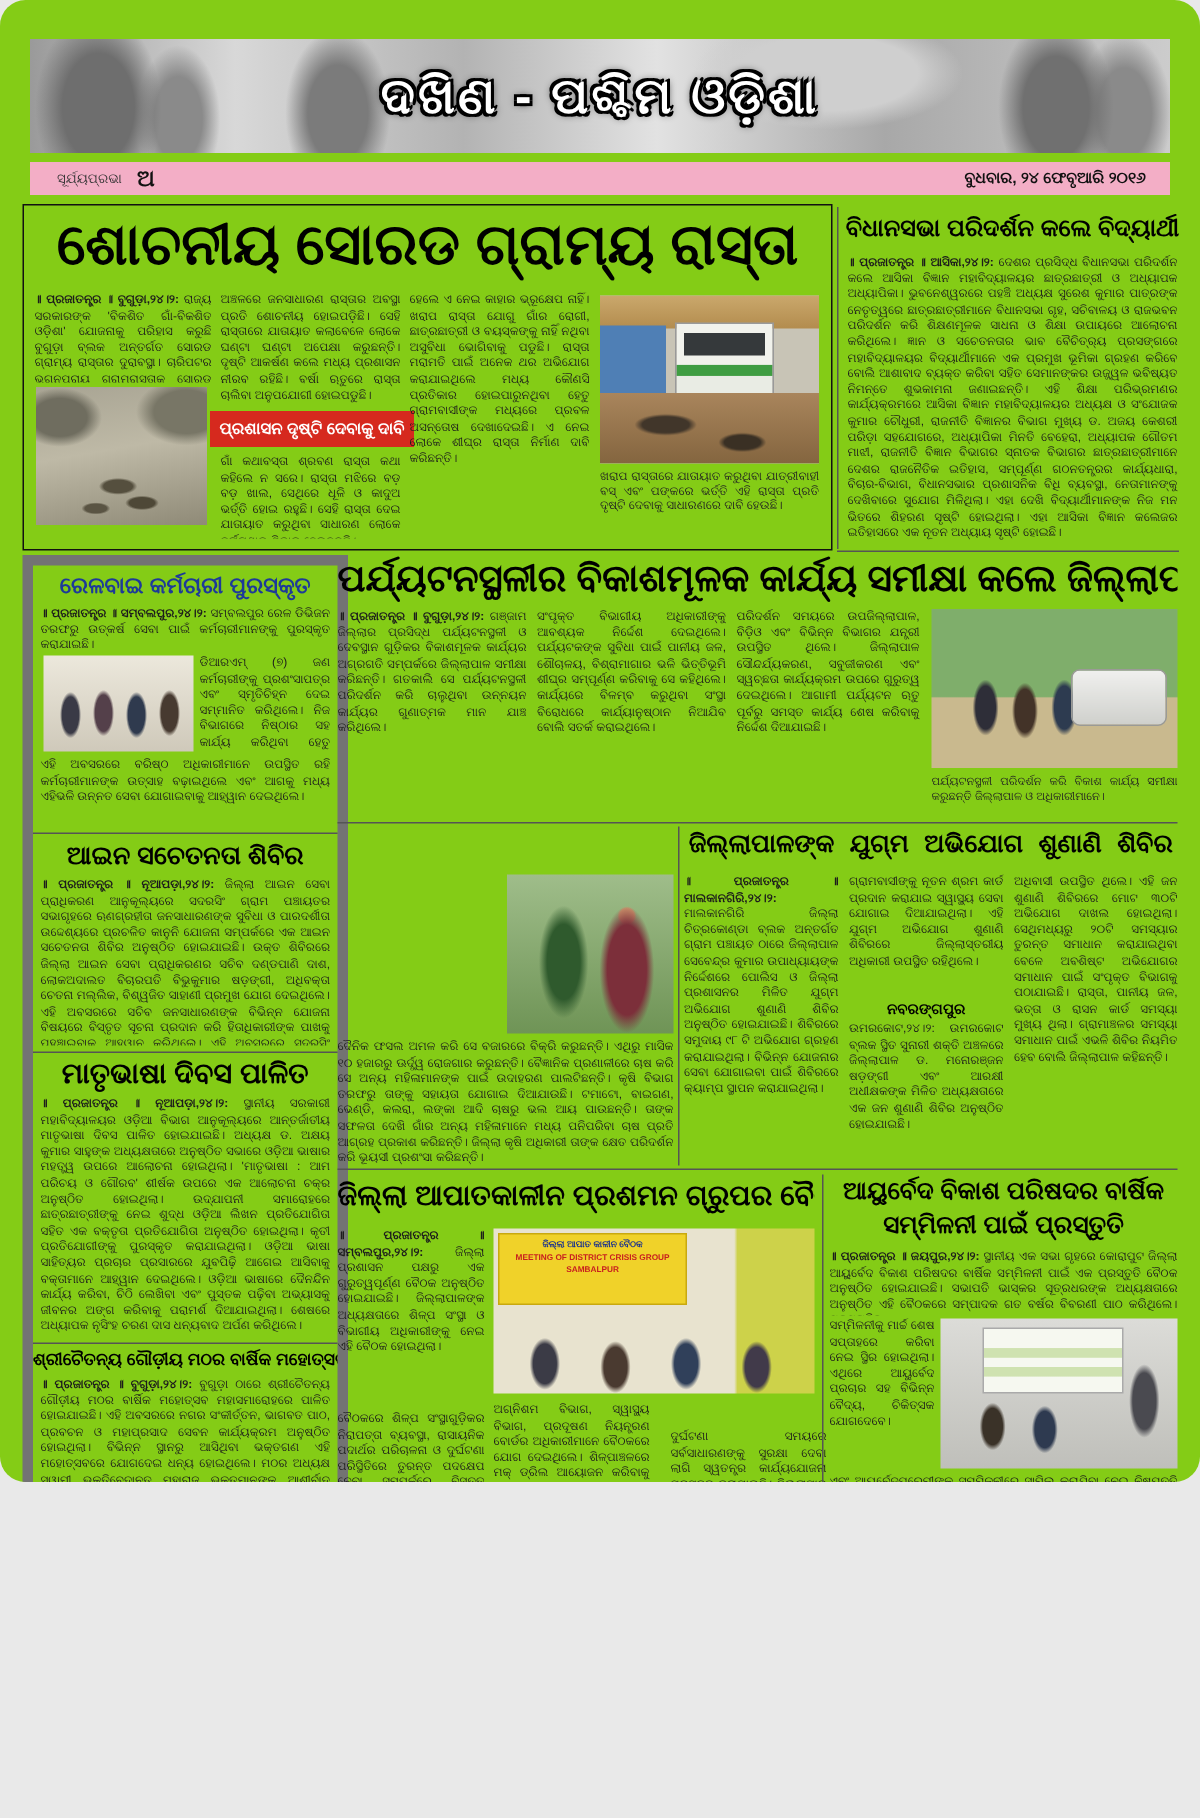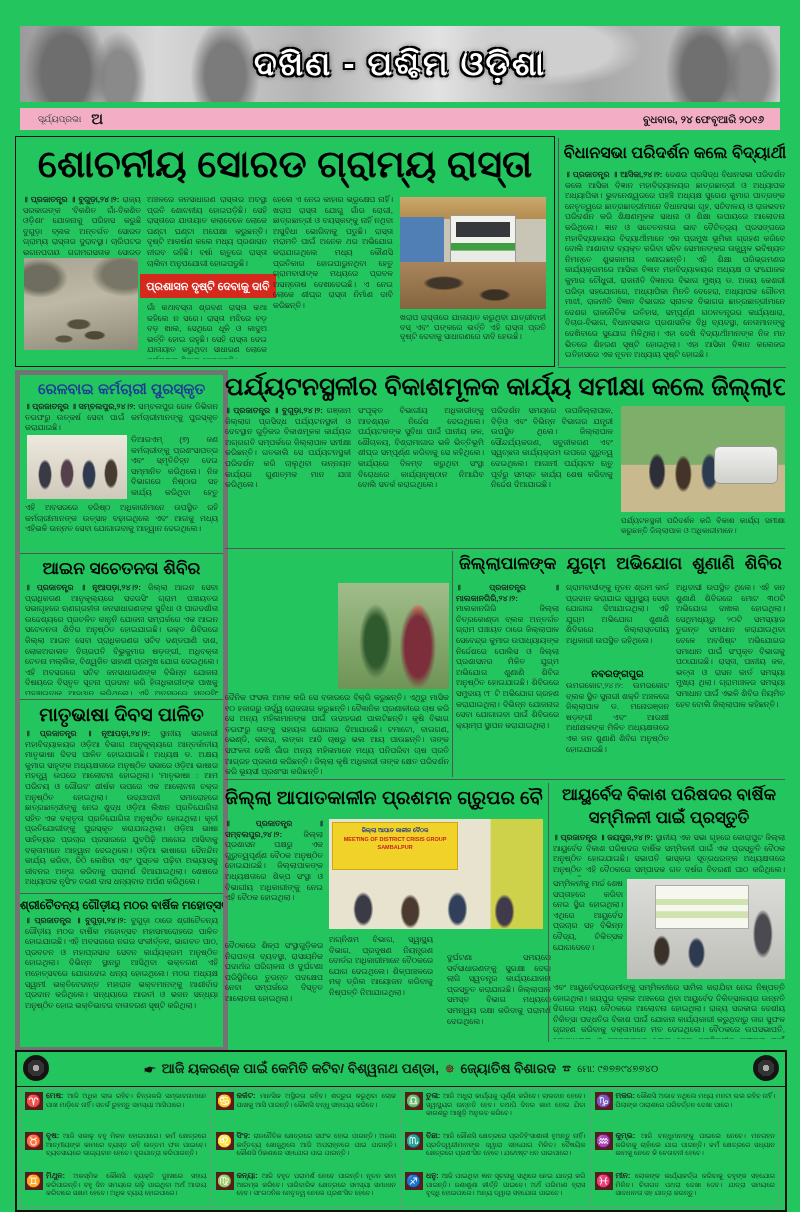--- a/index.html
+++ b/index.html
@@ -1,17 +1,17 @@
 <!DOCTYPE html>
 <html lang="or"><head>
 <meta charset="utf-8">
 <style>
   html,body{margin:0;padding:0;background:#e9e9e9;}
-  .page{position:relative;width:800px;height:1212px;background:#22c55e;margin:0 auto;
-        font-family:"Liberation Sans", sans-serif;color:#111;overflow:hidden;}
+  .page{position:relative;width:800px;height:988px;background:#84cc16;margin:0 auto;
+        font-family:"Liberation Sans", sans-serif;color:#111;overflow:hidden;border-radius:17px;}
   .abs{position:absolute;}
   .bt{font-size:8px;line-height:10.6px;text-align:justify;color:#1c1c1c;overflow:hidden;margin:0;}
   .bt b{font-weight:bold;}
   .cap{font-size:7.6px;line-height:9.6px;text-align:justify;font-weight:bold;color:#222;overflow:hidden;margin:0;}
   .hl{font-weight:bold;text-align:center;color:#000;white-space:nowrap;overflow:hidden;}
   .hlwrap{font-weight:bold;text-align:center;color:#000;overflow:hidden;}
   .banner{background:
       radial-gradient(60px 90px at 6% 60%, #6e6e6e 0 40%, transparent 70%),
       radial-gradient(40px 70px at 13% 70%, #8a8a8a 0 40%, transparent 70%),
       radial-gradient(50px 80px at 27% 65%, #7b7b7b 0 40%, transparent 70%),
@@ -82,21 +82,21 @@
 
   <div class="abs" style="left:558px;top:138px;width:228px;height:228px;border-left:1px solid #555;padding-left:0;">
     <div class="hl" style="position:absolute;left:4px;right:0;top:2px;height:26px;line-height:26px;font-size:16px;">ବିଧାନସଭା ପରିଦର୍ଶନ କଲେ ବିଦ୍ୟାର୍ଥୀ</div>
     <p class="bt abs" style="left:6px;top:32px;width:220px;height:192px;">
       <b>॥ ପ୍ରଜାତନ୍ତ୍ର ॥ ଆସିକା,୨୪।୨:</b>
       <span>ଦେଶର ପ୍ରସିଦ୍ଧ ବିଧାନସଭା ପରିଦର୍ଶନ କଲେ ଆସିକା ବିଜ୍ଞାନ ମହାବିଦ୍ୟାଳୟର ଛାତ୍ରଛାତ୍ରୀ ଓ ଅଧ୍ୟାପକ ଅଧ୍ୟାପିକା। ଭୁବନେଶ୍ୱରରେ ପହଞ୍ଚି ଅଧ୍ୟକ୍ଷ ସୁରେଶ କୁମାର ପାତ୍ରଙ୍କ ନେତୃତ୍ୱରେ ଛାତ୍ରଛାତ୍ରୀମାନେ ବିଧାନସଭା ଗୃହ, ସଚିବାଳୟ ଓ ରାଜଭବନ ପରିଦର୍ଶନ କରି ଶିକ୍ଷଣମୂଳକ ସାଧନା ଓ ଶିକ୍ଷା ଉପାୟରେ ଆଲୋଚନା କରିଥିଲେ। ଜ୍ଞାନ ଓ ସଚେତନତାର ଭାବ ବୈଚିତ୍ର୍ୟ ପ୍ରସଙ୍ଗରେ ମହାବିଦ୍ୟାଳୟର ବିଦ୍ୟାର୍ଥୀମାନେ ଏକ ପ୍ରମୁଖ ଭୂମିକା ଗ୍ରହଣ କରିବେ ବୋଲି ଆଶାବାଦ ବ୍ୟକ୍ତ କରିବା ସହିତ ସେମାନଙ୍କର ଉଜ୍ଜ୍ୱଳ ଭବିଷ୍ୟତ ନିମନ୍ତେ ଶୁଭକାମନା ଜଣାଇଛନ୍ତି। ଏହି ଶିକ୍ଷା ପରିଭ୍ରମଣର କାର୍ଯ୍ୟକ୍ରମରେ ଆସିକା ବିଜ୍ଞାନ ମହାବିଦ୍ୟାଳୟର ଅଧ୍ୟକ୍ଷ ଓ ସଂଯୋଜକ କୁମାର ଚୌଧୁରୀ, ରାଜନୀତି ବିଜ୍ଞାନର ବିଭାଗ ମୁଖ୍ୟ ଡ. ଅଜୟ କେଶରୀ ପରିଡ଼ା ସହଯୋଗରେ, ଅଧ୍ୟାପିକା ମିନତି ବେହେରା, ଅଧ୍ୟାପକ ଗୌତମ ମାଝୀ, ରାଜନୀତି ବିଜ୍ଞାନ ବିଭାଗର ସ୍ନାତକ ବିଭାଗର ଛାତ୍ରଛାତ୍ରୀମାନେ ଦେଶର ରାଜନୈତିକ ଇତିହାସ, ସମ୍ପୂର୍ଣ୍ଣ ଗଠନତନ୍ତ୍ରର କାର୍ଯ୍ୟଧାରା, ବିଚାର-ବିଭାଗ, ବିଧାନସଭାର ପ୍ରଶାସନିକ ବିଧି ବ୍ୟବସ୍ଥା, ନେତାମାନଙ୍କୁ ଦେଖିବାରେ ସୁଯୋଗ ମିଳିଥିଲା। ଏହା ଦେଖି ବିଦ୍ୟାର୍ଥୀମାନଙ୍କ ନିଜ ମନ ଭିତରେ ଶିହରଣ ସୃଷ୍ଟି ହୋଇଥିଲା। ଏହା ଆସିକା ବିଜ୍ଞାନ କଲେଜର ଇତିହାସରେ ଏକ ନୂତନ ଅଧ୍ୟାୟ ସୃଷ୍ଟି ହୋଇଛି।</span>
     </p>
   </div>
   <div class="div" style="left:558px;top:367px;width:228px;height:1px;"></div>
 
-  <div class="abs" style="left:15px;top:370px;width:203px;height:672px;border:5px solid #737373;">
+  <div class="abs" style="left:15px;top:370px;width:203px;height:672px;border:7px solid #737373;">
     <div class="hl" style="position:absolute;left:0;right:0;top:3px;height:22px;line-height:22px;font-size:15px;color:#1d3a99;">ରେଳବାଇ କର୍ମଚାରୀ ପୁରସ୍କୃତ</div>
     <p class="bt abs" style="left:5px;top:27px;width:193px;height:30px;">
       <b>॥ ପ୍ରଜାତନ୍ତ୍ର ॥ ସମ୍ବଲପୁର,୨୪।୨:</b>
       <span>ସମ୍ବଲପୁର ରେଳ ଡିଭିଜନ ତରଫରୁ ଉତ୍କର୍ଷ ସେବା ପାଇଁ କର୍ମଚାରୀମାନଙ୍କୁ ପୁରସ୍କୃତ କରାଯାଇଛି।</span>
     </p>
     <div class="ph" style="left:7px;top:60px;width:100px;height:64px;background:
            radial-gradient(10px 22px at 18% 62%, #3a3a46 0 55%, transparent 70%),
            radial-gradient(10px 22px at 40% 60%, #54404a 0 55%, transparent 70%),
            radial-gradient(10px 22px at 62% 62%, #2f3a4e 0 55%, transparent 70%),
            radial-gradient(10px 22px at 84% 60%, #473a30 0 55%, transparent 70%),

